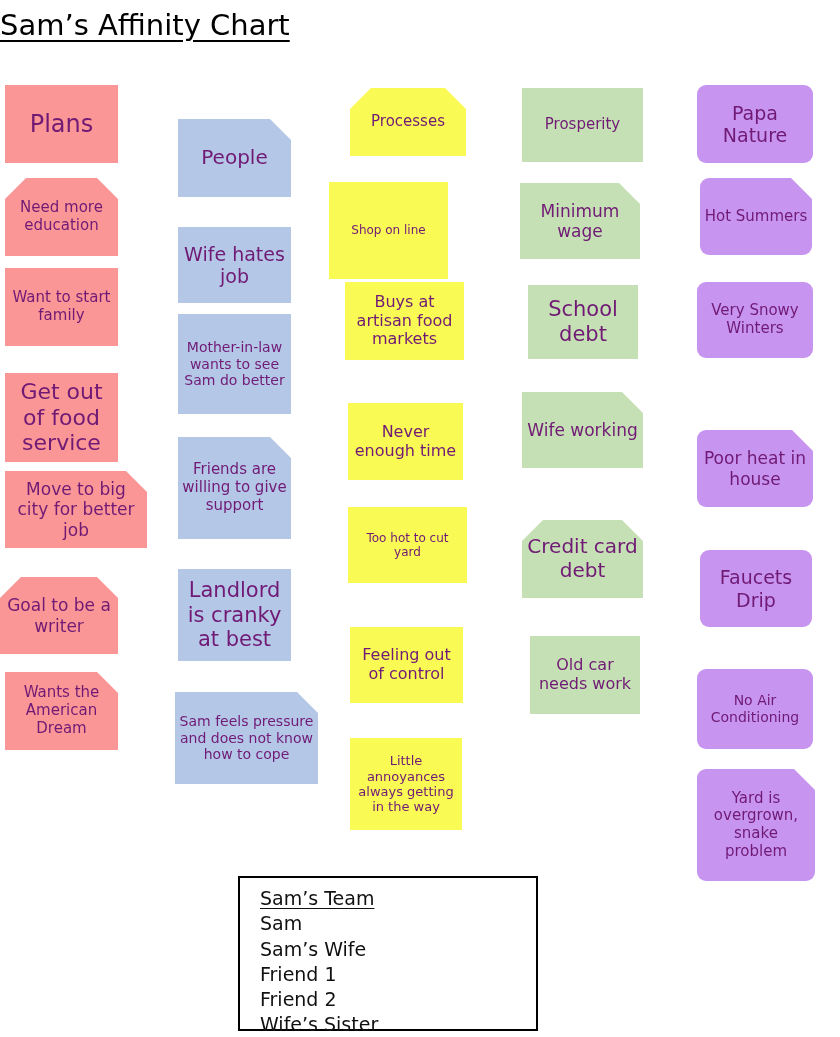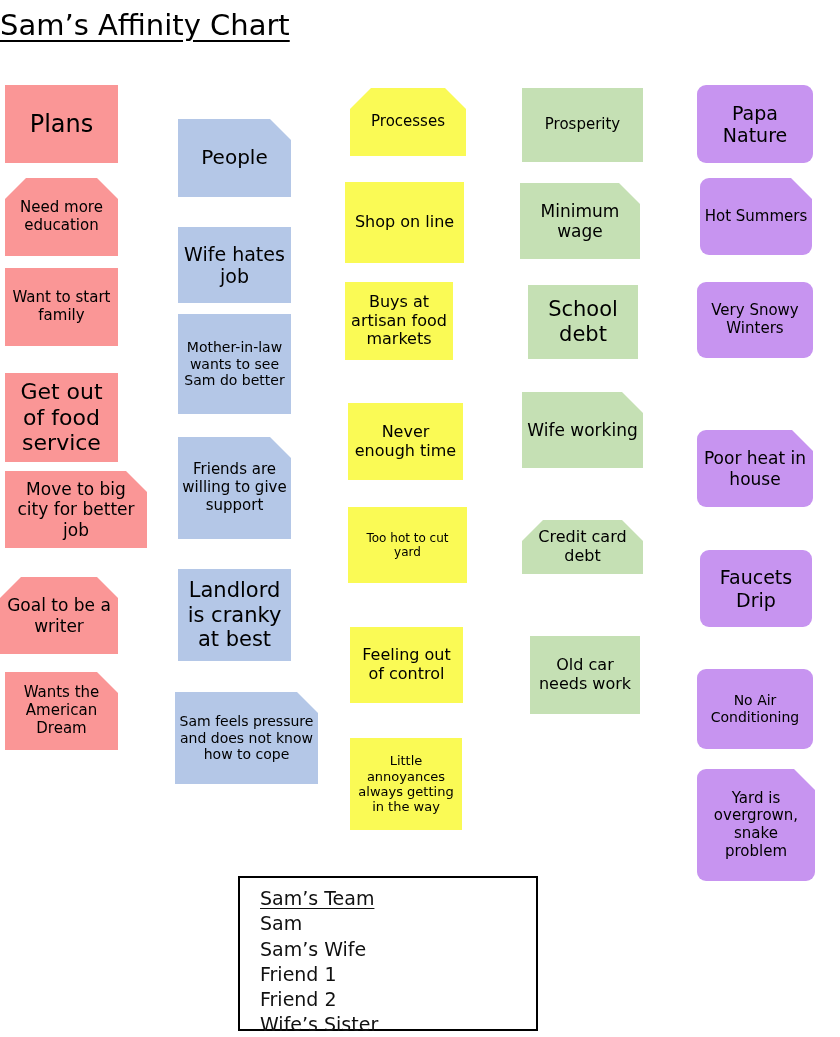--- a/index.html
+++ b/index.html
@@ -25,21 +25,21 @@
   .chart-title span{ text-decoration:underline; text-underline-offset:5px; }
   .note{
     position:absolute;
     display:flex;
     align-items:center;
     justify-content:center;
     text-align:center;
     line-height:1.18;
     padding:4px;
     box-sizing:border-box;
-    color:#000000;
+    color:#701a75;
   }
   .c-pink  { background:var(--pink); }
   .c-blue  { background:var(--blue);margin-top:34px; }
   .c-yellow{ background:var(--yellow); }
   .c-green { background:var(--green); }
   .c-purple{ background:var(--purple);border-radius:9px; }
   .fold-tr  { clip-path:polygon(0 0, calc(100% - 21px) 0, 100% 21px, 100% 100%, 0 100%); }
   .fold-tltr{ clip-path:polygon(0 21px, 21px 0, calc(100% - 21px) 0, 100% 21px, 100% 100%, 0 100%); }
   .team-box{
     position:absolute;
@@ -69,32 +69,32 @@
   <div class="note c-pink fold-tr" style="left:5px;top:672px;width:113px;height:78px;font-size:15px">Wants the American Dream</div>
 
   <div class="note c-blue fold-tr" style="left:178px;top:85px;width:113px;height:78px;font-size:20px">People</div>
   <div class="note c-blue" style="left:178px;top:193px;width:113px;height:76px;font-size:19px">Wife hates job</div>
   <div class="note c-blue" style="left:178px;top:280px;width:113px;height:100px;font-size:14px">Mother-in-law wants to see Sam do better</div>
   <div class="note c-blue fold-tr" style="left:178px;top:403px;width:113px;height:102px;font-size:15px">Friends are willing to give support</div>
   <div class="note c-blue" style="left:178px;top:535px;width:113px;height:92px;font-size:21px">Landlord is cranky at best</div>
   <div class="note c-blue fold-tr" style="left:175px;top:658px;width:143px;height:92px;font-size:14px">Sam feels pressure and does not know how to cope</div>
 
   <div class="note c-yellow fold-tltr" style="left:350px;top:88px;width:116px;height:68px;font-size:15px">Processes</div>
-  <div class="note c-yellow" style="left:345px;top:182px;width:119px;height:81px;font-size:16px">Shop on line</div>
-  <div class="note c-yellow" style="left:345px;top:282px;width:108px;height:78px;font-size:16px">Buys at artisan food markets</div>
+  <div class="note c-yellow" style="left:329px;top:182px;width:119px;height:97px;font-size:12px">Shop on line</div>
+  <div class="note c-yellow" style="left:345px;top:282px;width:119px;height:78px;font-size:16px">Buys at artisan food markets</div>
   <div class="note c-yellow" style="left:348px;top:403px;width:115px;height:77px;font-size:16px">Never enough time</div>
   <div class="note c-yellow" style="left:348px;top:507px;width:119px;height:76px;font-size:12px">Too hot to cut yard</div>
   <div class="note c-yellow" style="left:350px;top:627px;width:113px;height:76px;font-size:16px">Feeling out of control</div>
   <div class="note c-yellow" style="left:350px;top:738px;width:112px;height:92px;font-size:13px">Little annoyances always getting in the way</div>
 
   <div class="note c-green" style="left:522px;top:88px;width:121px;height:74px;font-size:15px">Prosperity</div>
   <div class="note c-green fold-tr" style="left:520px;top:183px;width:120px;height:76px;font-size:17px">Minimum wage</div>
   <div class="note c-green" style="left:528px;top:285px;width:110px;height:74px;font-size:21px">School debt</div>
   <div class="note c-green fold-tr" style="left:522px;top:392px;width:121px;height:76px;font-size:17px">Wife working</div>
-  <div class="note c-green fold-tltr" style="left:522px;top:520px;width:121px;height:54px;font-size:16px">Credit card debt</div>
+  <div class="note c-green fold-tltr" style="left:522px;top:520px;width:121px;height:78px;font-size:20px">Credit card debt</div>
   <div class="note c-green" style="left:530px;top:636px;width:110px;height:78px;font-size:16px">Old car needs work</div>
 
   <div class="note c-purple" style="left:697px;top:85px;width:116px;height:78px;font-size:19px">Papa Nature</div>
   <div class="note c-purple fold-tr" style="left:700px;top:178px;width:112px;height:77px;font-size:15px">Hot Summers</div>
   <div class="note c-purple" style="left:697px;top:282px;width:116px;height:76px;font-size:15px">Very Snowy Winters</div>
   <div class="note c-purple fold-tr" style="left:697px;top:430px;width:116px;height:77px;font-size:17px">Poor heat in house</div>
   <div class="note c-purple" style="left:700px;top:550px;width:112px;height:77px;font-size:19px">Faucets Drip</div>
   <div class="note c-purple" style="left:697px;top:669px;width:116px;height:80px;font-size:14px">No Air Conditioning</div>
   <div class="note c-purple fold-tr" style="left:697px;top:769px;width:118px;height:112px;font-size:15px">Yard is overgrown, snake problem</div>
 

